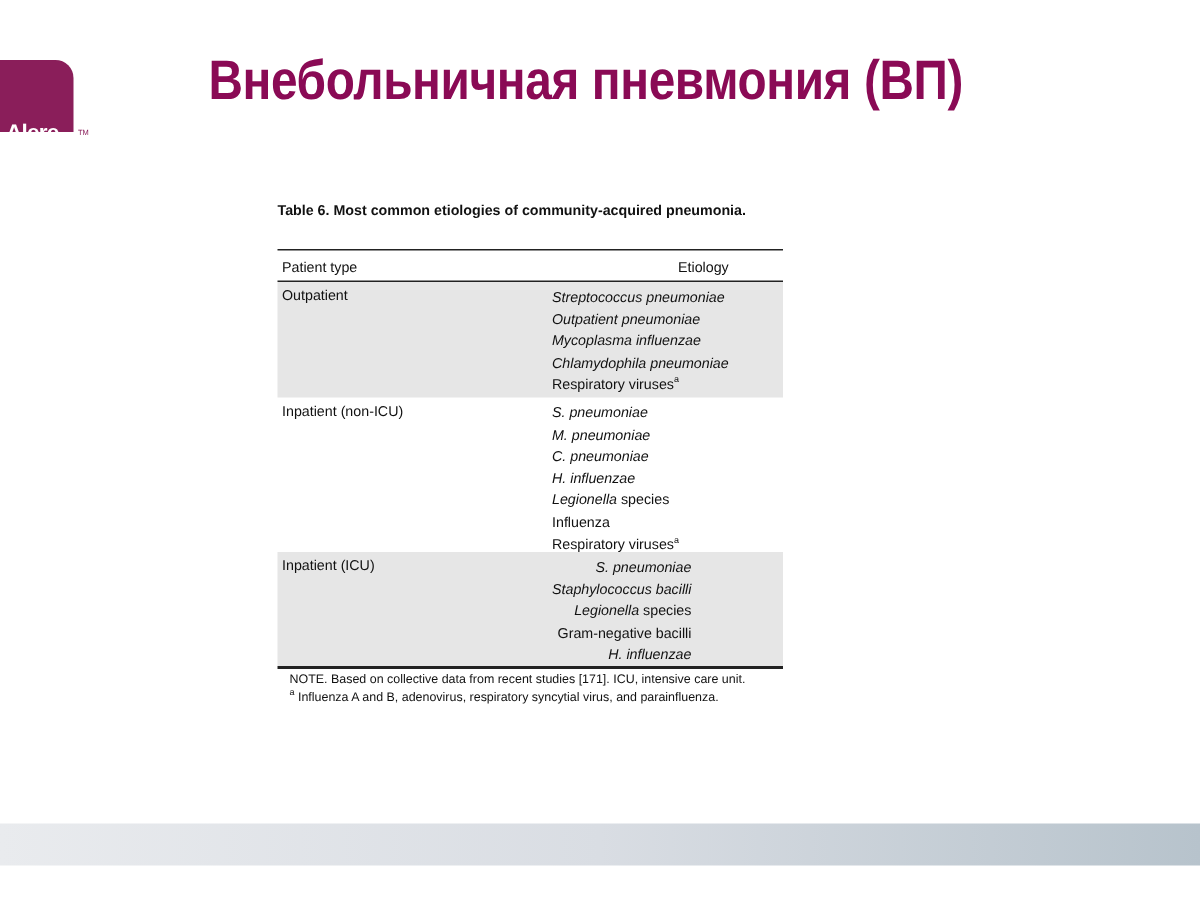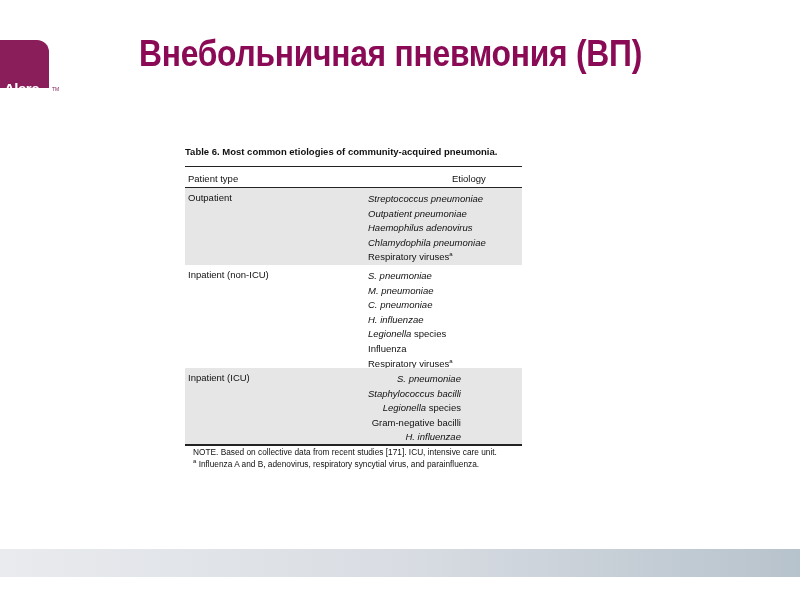--- a/index.html
+++ b/index.html
@@ -57,21 +57,21 @@
       top: 125px;
       width: 350px;
       height: 378px;
       background: #ffffff;
       font-family: "Liberation Sans", sans-serif;
       color: #111;
     }
     .caption {
       position: absolute;
       left: 5px;
-      top: 20px;
+      top: 9px;
       width: 337px;
       font-size: 9.5px;
       font-weight: bold;
       line-height: 14px;
       text-align: justify;
       text-align-last: left;
     }
     .rule-thin {
       position: absolute;
       left: 5px;
@@ -161,21 +161,21 @@
   <div class="rule-thin" style="top:41px;"></div>
   <span class="hdr-left">Patient type</span>
   <span class="hdr-right">Etiology</span>
   <div class="rule-thin" style="top:62px;"></div>
 
   <div class="group shaded" style="top:63px;height:77px;">
     <span class="ptype">Outpatient</span>
     <ul class="etio-list">
       <li><i>Streptococcus pneumoniae</i></li>
       <li><i>Outpatient pneumoniae</i></li>
-      <li><i>Haemophilus adenovirus</i></li>
+      <li><i>Mycoplasma influenzae</i></li>
       <li><i>Chlamydophila pneumoniae</i></li>
       <li><span>Respiratory viruses</span><sup>a</sup></li>
     </ul>
   </div>
 
   <div class="group" style="top:140px;height:125px;">
     <span class="ptype">Inpatient (non-ICU)</span>
     <ul class="etio-list">
       <li><i>S. pneumoniae</i></li>
       <li><i>M. pneumoniae</i></li>

